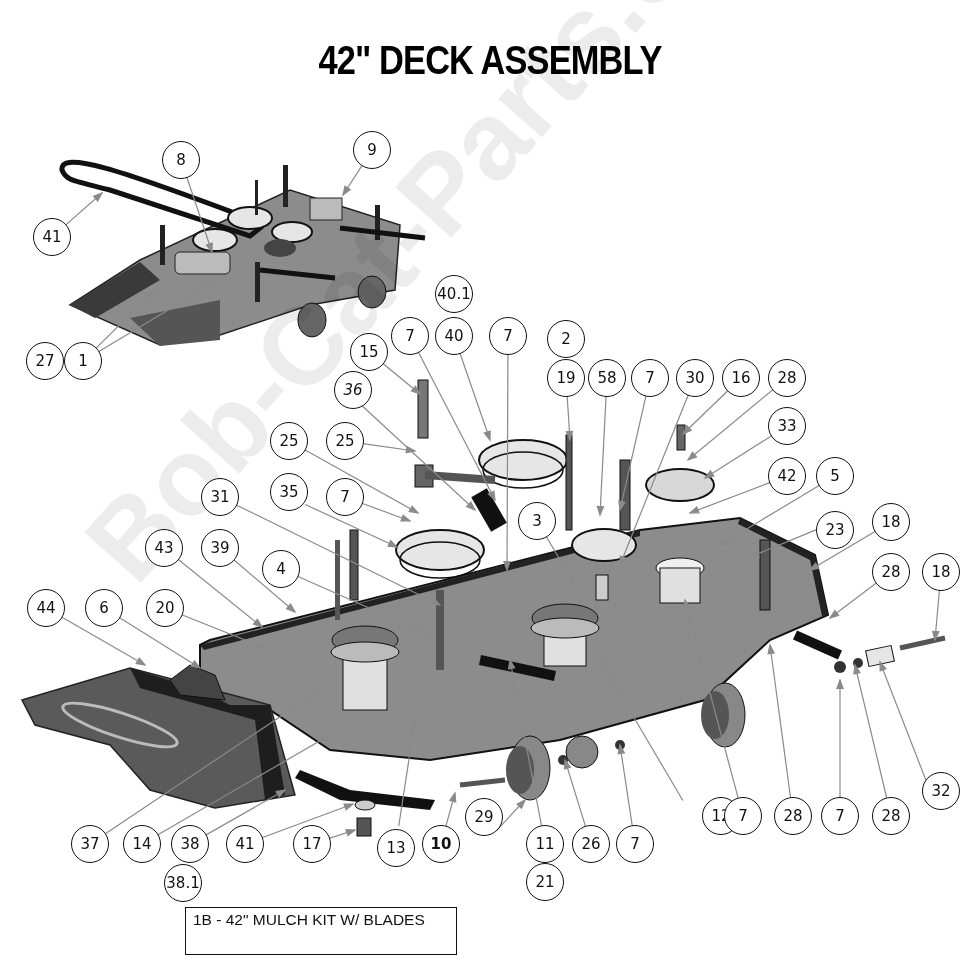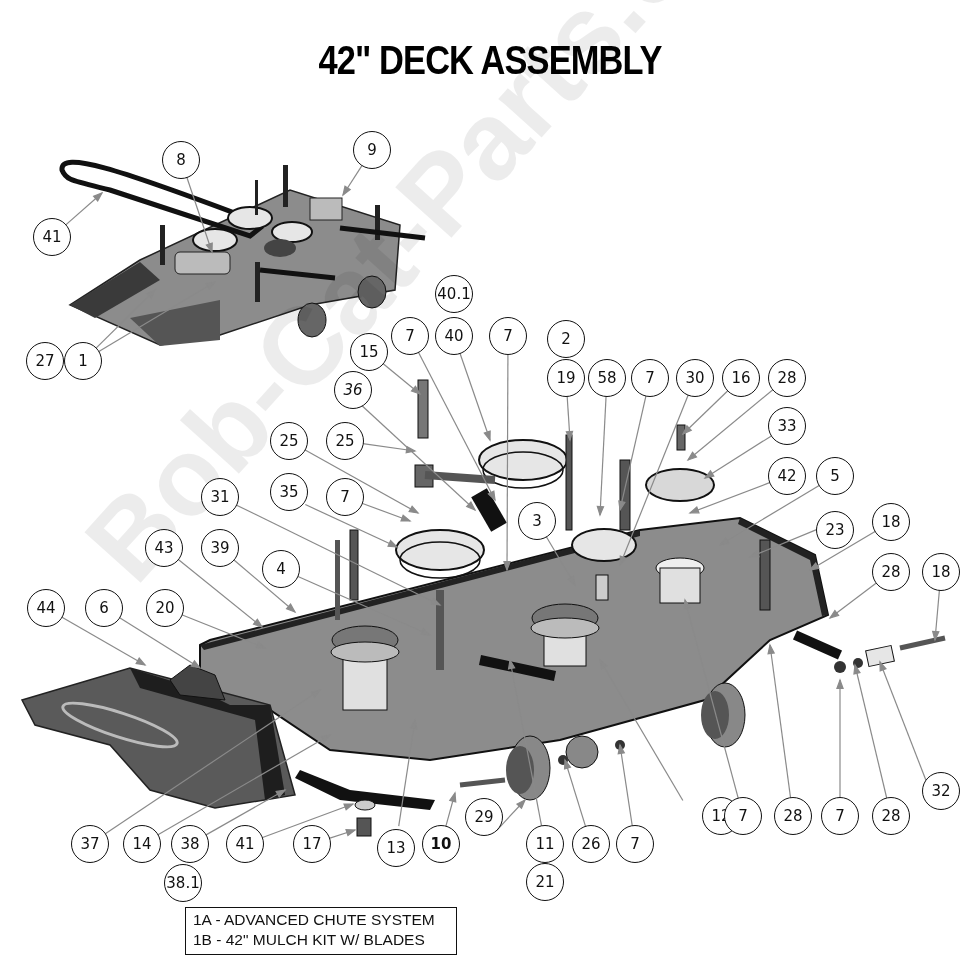--- a/index.html
+++ b/index.html
@@ -288,15 +288,14 @@
     <div class="callout" style="left: 441px; top: 844px; font-weight: bold;">10</div>
     <div class="callout" style="left: 484px; top: 817px;">29</div>
     <div class="callout" style="left: 545px; top: 844px;">11</div>
     <div class="callout" style="left: 591px; top: 844px;">26</div>
     <div class="callout" style="left: 635px; top: 844px;">7</div>
     <div class="callout" style="left: 545px; top: 882px;">21</div>
     <div class="callout small" style="left: 183px; top: 883px;">38.1</div>
   </div>
 
 <div class="legend">
-  <div>1A - ADVANCED CHUTE SYSTEM</div>
   <div>1B - 42" MULCH KIT W/ BLADES</div>
 </div>
 
 </body></html>

